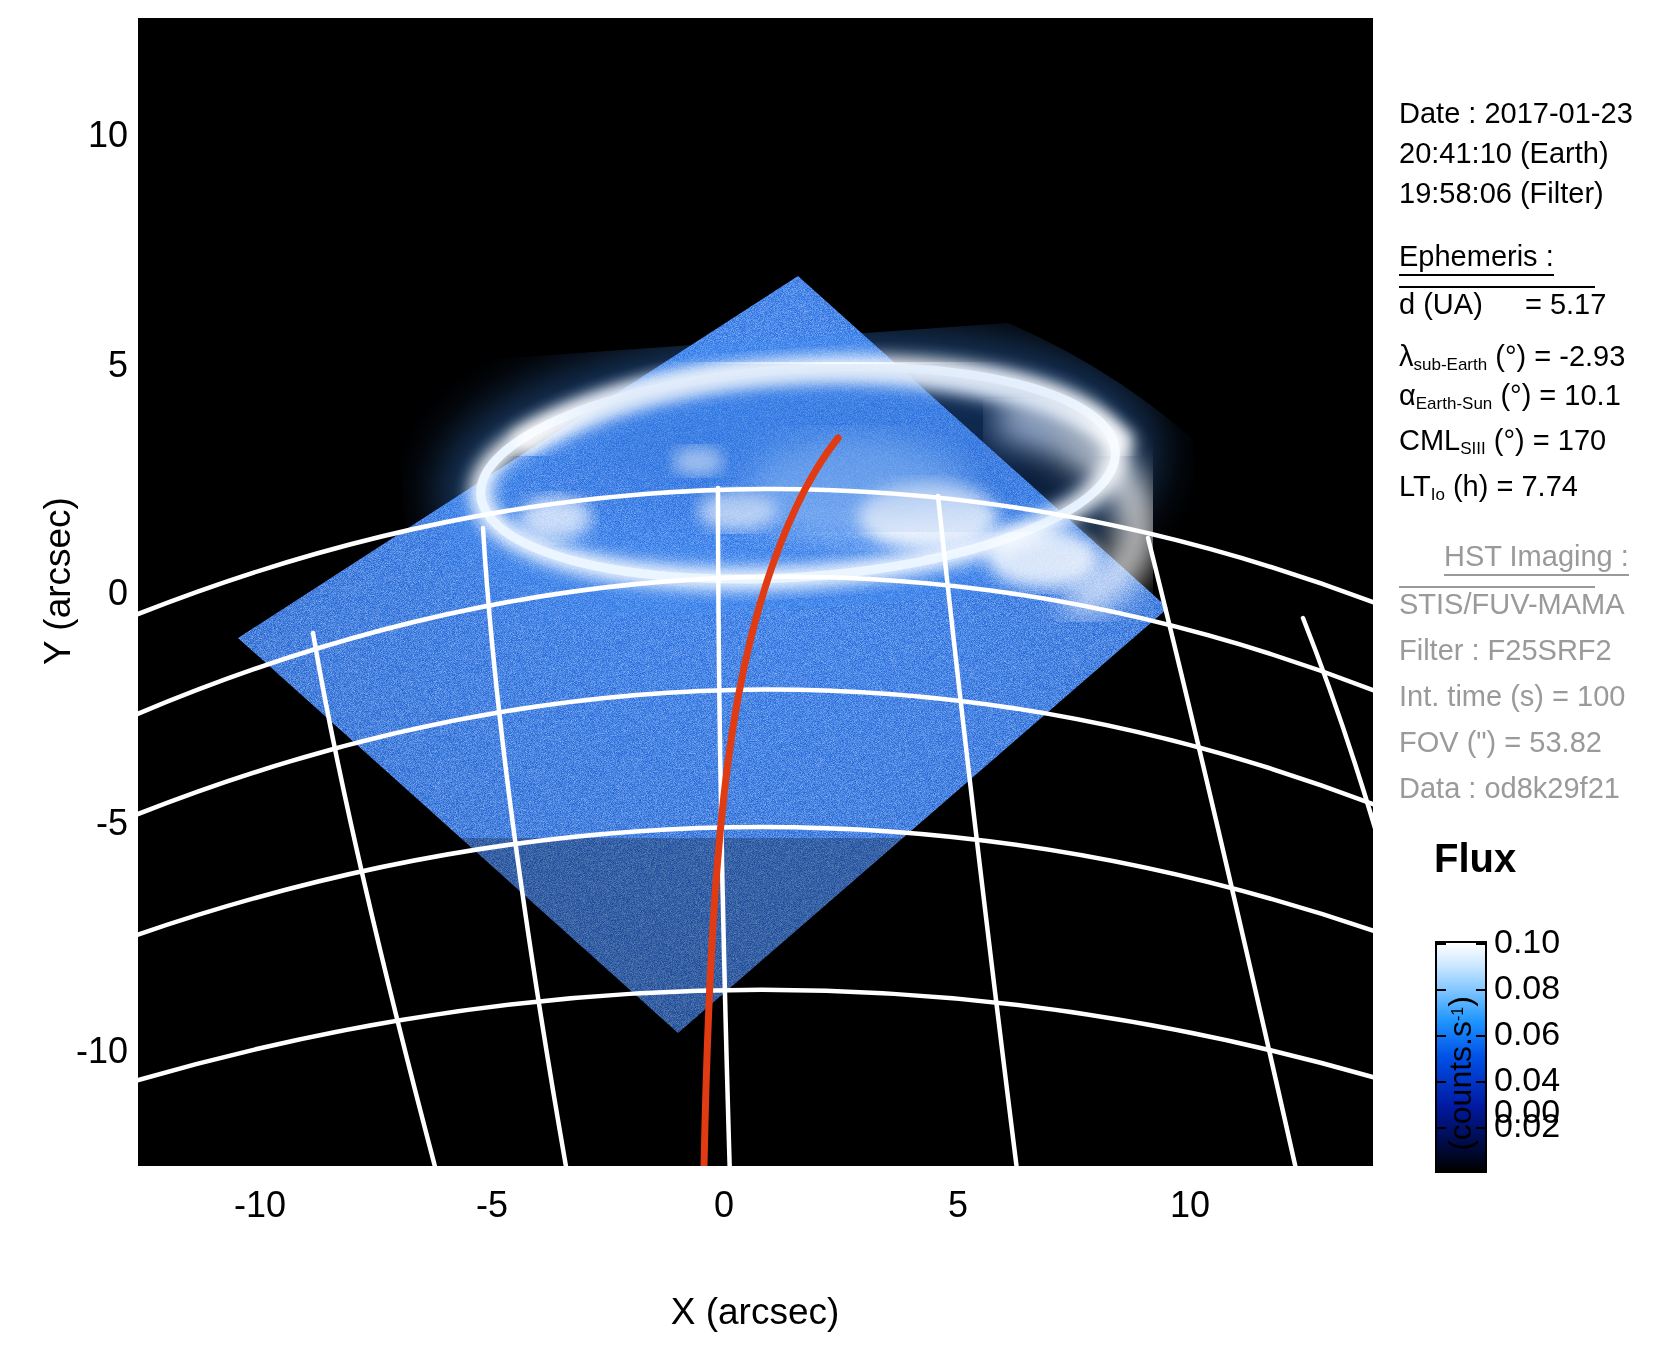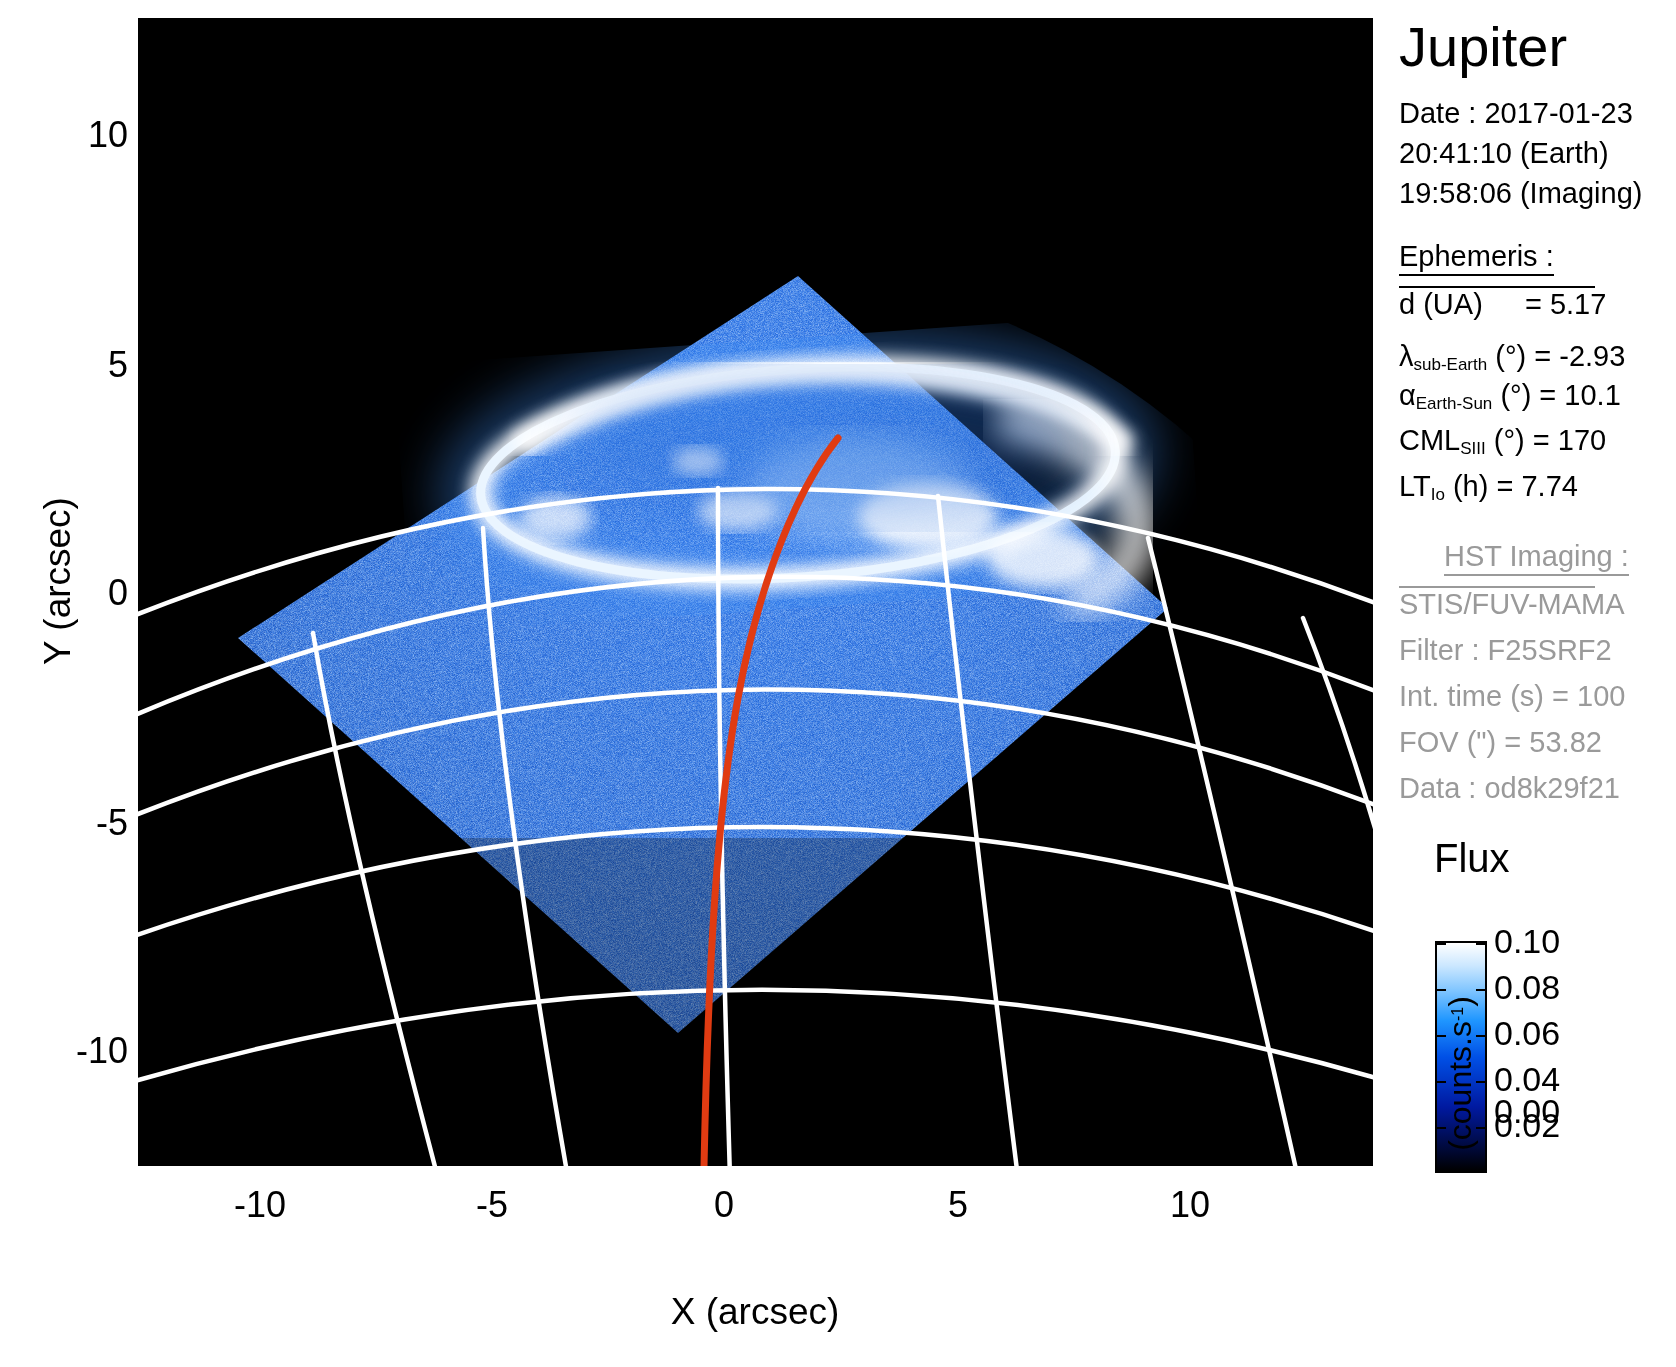--- a/index.html
+++ b/index.html
@@ -29,21 +29,21 @@
 
   .sect-head{position:absolute;left:10px;font-size:29px;white-space:nowrap;}
   .sect-head .uline{border-bottom:2px solid currentColor;padding-bottom:2px;}
   .rule{position:absolute;left:10px;width:196px;border-top:2px solid #000;}
   .rule.dimrule{border-top-color:#9a9a9a;}
 
   .sub{font-size:17px;vertical-align:-4px;letter-spacing:0px;}
   .sup{font-size:16px;vertical-align:8px;}
 
   
-  #flux-title{position:absolute;left:1434px;top:836px;font-size:40px;}
+  #flux-title{position:absolute;left:1434px;top:836px;font-size:40px;font-weight:bold;}
   #cbar{position:absolute;left:1435px;top:941px;width:52px;height:232px;
         border:2px solid #000;box-sizing:border-box;
         background:linear-gradient(to top,#000000 0%,#000b46 12%,#0019a0 28%,
                    #0050e6 50%,#1f96ff 66%,#86c8ff 80%,#cbe7ff 90%,#ffffff 100%);}
   .cb-tick{position:absolute;left:1494px;font-size:34px;white-space:nowrap;}
   #cbar-unit{position:absolute;left:1330px;top:1055px;width:260px;
      transform:rotate(-90deg);transform-origin:center center;
      text-align:center;font-size:32px;white-space:nowrap;}
   .cbminor{position:absolute;width:9px;height:2px;background:#000;left:0;}
   .cbminor.r{left:auto;right:0;}
@@ -162,25 +162,24 @@
 <div class="xtl" style="left:432px; top:1184px;">-5</div>
 <div class="xtl" style="left:664px; top:1184px;">0</div>
 <div class="xtl" style="left:898px; top:1184px;">5</div>
 <div class="xtl" style="left:1130px; top:1184px;">10</div>
 
 <div id="y-axis-title">Y (arcsec)</div>
 <div id="x-axis-title">X (arcsec)</div>
 
 <div id="info">
 
-  <div id="planet-title">Jupiter</div>
 
   <div class="info-line" style="top:97px;">Date : 2017-01-23</div>
   <div class="info-line" style="top:137px;">20:41:10 (Earth)</div>
-  <div class="info-line" style="top:177px;">19:58:06 (Imaging)</div>
+  <div class="info-line" style="top:177px;">19:58:06 (Filter)</div>
 
   <div class="sect-head" style="top:240px;">
     <span class="uline">Ephemeris :</span>
   </div>
   <div class="rule" style="top:286px;"></div>
 
   <div class="info-line" style="top:288px;">
     <span>d (UA)</span>
     <span style="display:inline-block;width:26px;"></span>
     <span>= 5.17</span>

